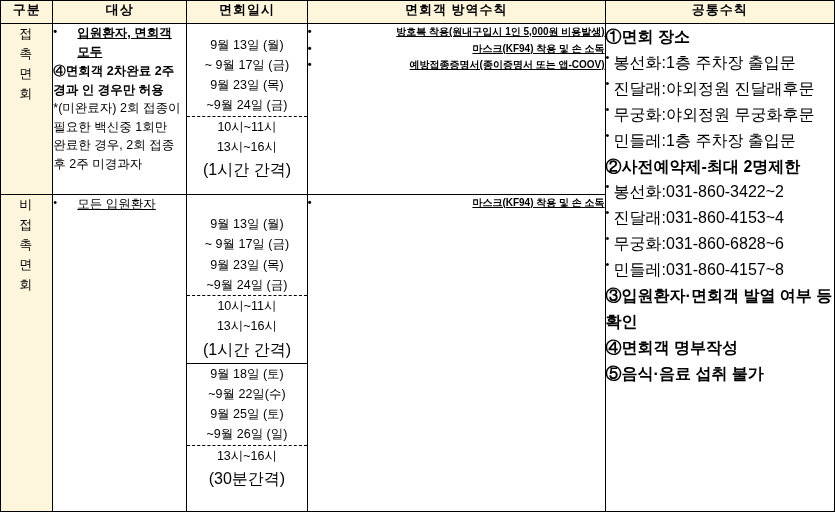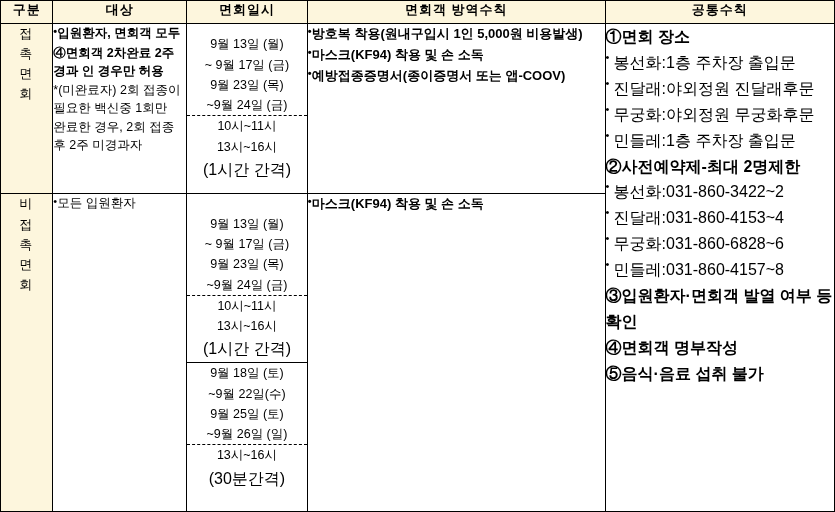--- a/index.html
+++ b/index.html
@@ -56,22 +56,23 @@
     font-size: 12.5px;
     line-height: 1.48;
   }
   .vmid {
     vertical-align: middle;
   }
 
   
   .b {
     position: relative;
-    padding-left: 4px;
+    padding-left: 24px;
     margin: 0 0 1px 0;
+    text-decoration: underline;
   }
   .b:before {
     content: "\2022";
     position: absolute;
     left: 0;
     top: -1px;
     font-size: 11px;
   }
   .bold { font-weight: bold; }
 
@@ -98,24 +99,25 @@
   .solid-sep {
     border-top: 1px solid #000000;
     margin: 0;
     height: 0;
     line-height: 0;
     font-size: 0;
   }
   .small-note { font-size: 16px; }
 
   .rules-cell {
-    font-size: 13px;
+    font-size: 10px;
     line-height: 1.55;
     vertical-align: middle;
     padding: 6px 6px 6px 8px;
+    text-align: right;
   }
   .rules-cell .b { font-weight: bold; }
 
   .common-cell {
     font-size: 16px;
     line-height: 1.62;
     vertical-align: middle;
     padding: 6px 6px 6px 8px;
     font-weight: bold;
   }

